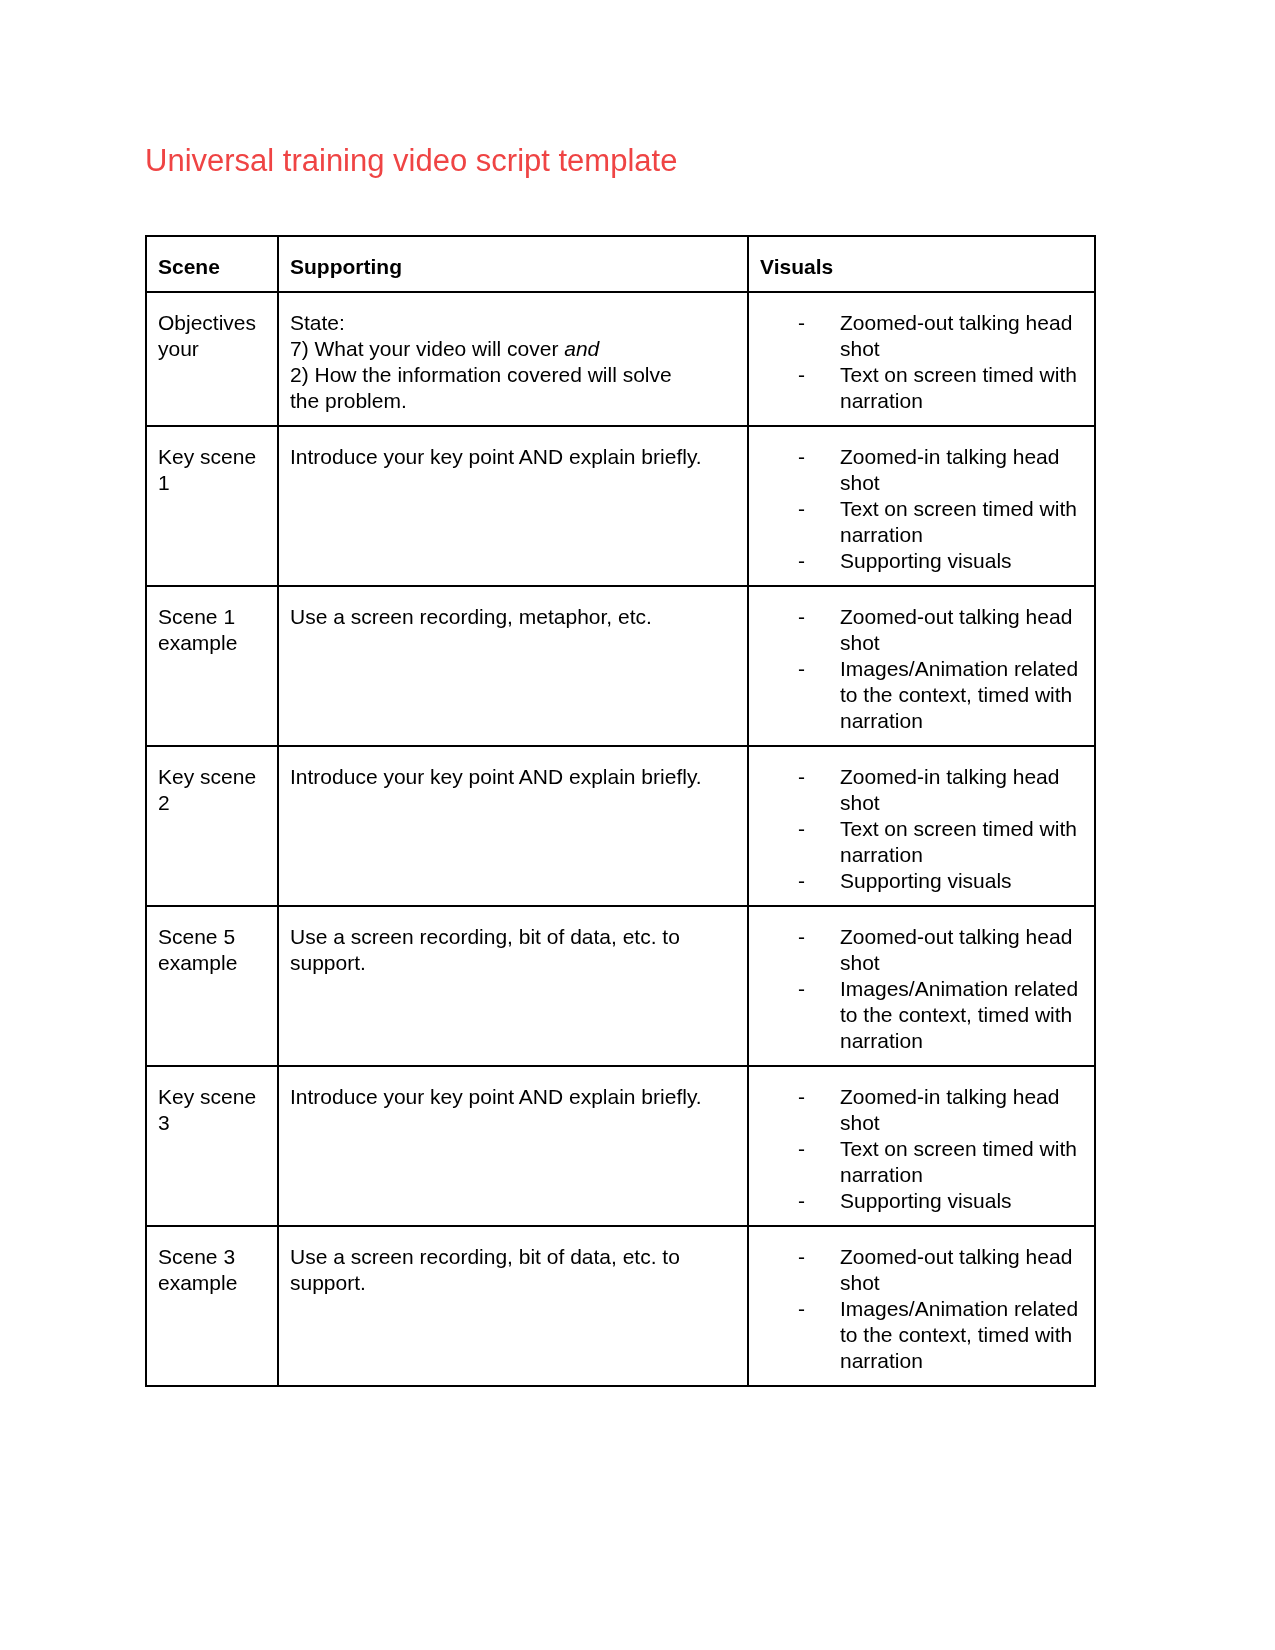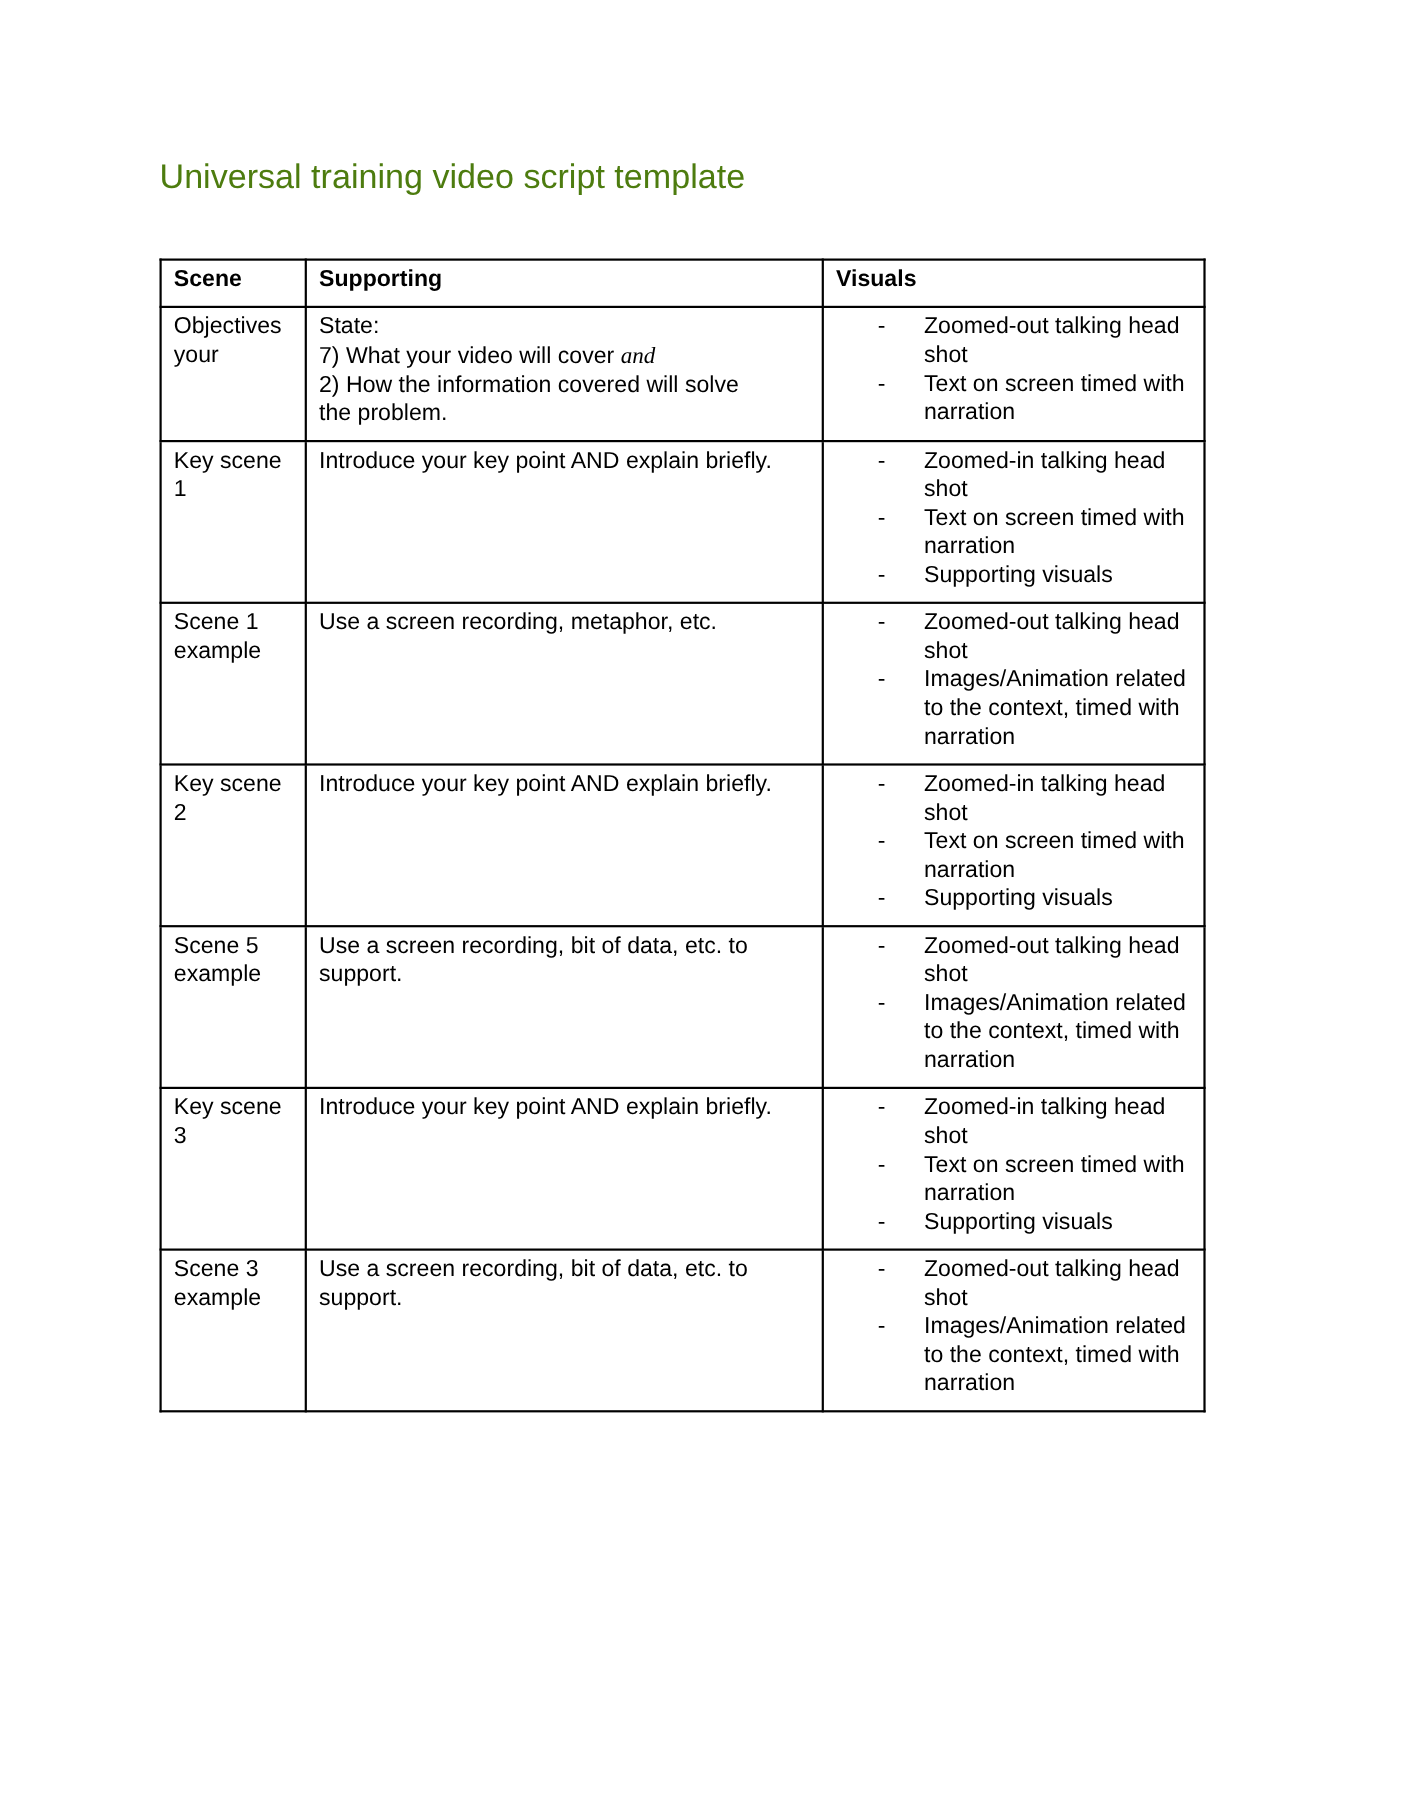--- a/index.html
+++ b/index.html
@@ -29,48 +29,48 @@
     table-layout: fixed;
     width: 949px;
   }
   .col-scene    { width: 132px; }
   .col-narration{ width: 470px; }
   .col-visuals  { width: 347px; }
   th, td {
     border: 2px solid #000000;
     vertical-align: top;
     text-align: left;
-    padding: 4px 11px 11px 11px;
+    padding: 17px 11px 11px 11px;
     font-size: 21px;
     line-height: 26px;
     font-weight: 400;
     word-wrap: normal;
   }
   th { font-weight: 700; }
   ul.dash-list {
     list-style: none;
     margin: 0;
     padding: 0;
   }
   ul.dash-list li {
     position: relative;
     padding-left: 80px;
   }
   ul.dash-list .dash {
     position: absolute;
     left: 38px;
     top: 0;
   }
-  em { font-style: italic; font-family: Liberation Serif, serif; }
+  em { font-style: italic; }
 </style>
 </head>
 <body>
 
 <div class="page">
-  <h1 class="doc-title" style="color: #4d7c0f;">Universal training video script template</h1>
+  <h1 class="doc-title" style="color: #ef4444;">Universal training video script template</h1>
 
   <table class="script-table">
     <colgroup>
       <col class="col-scene">
       <col class="col-narration">
       <col class="col-visuals">
     </colgroup>
     <thead>
       <tr id="header-row">
           <th>Scene</th>

